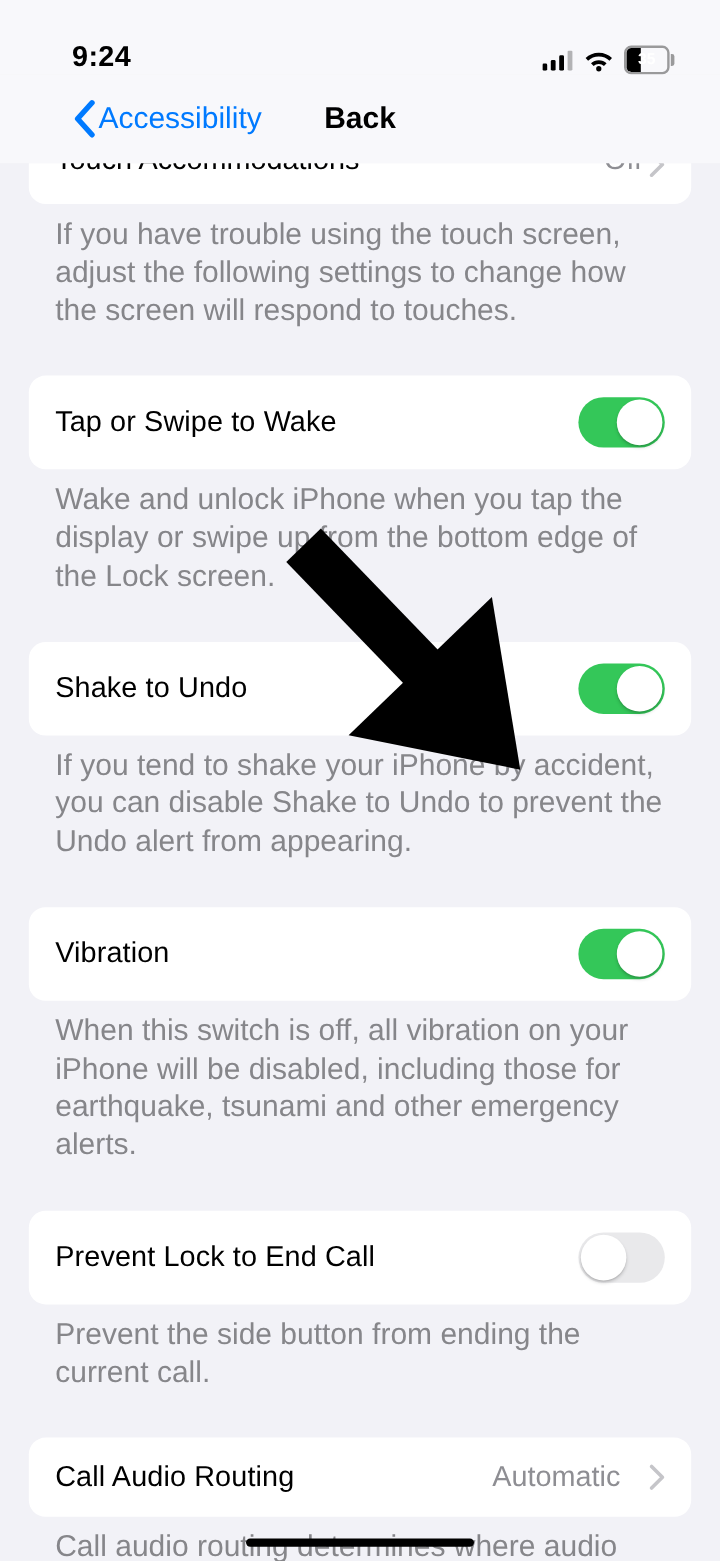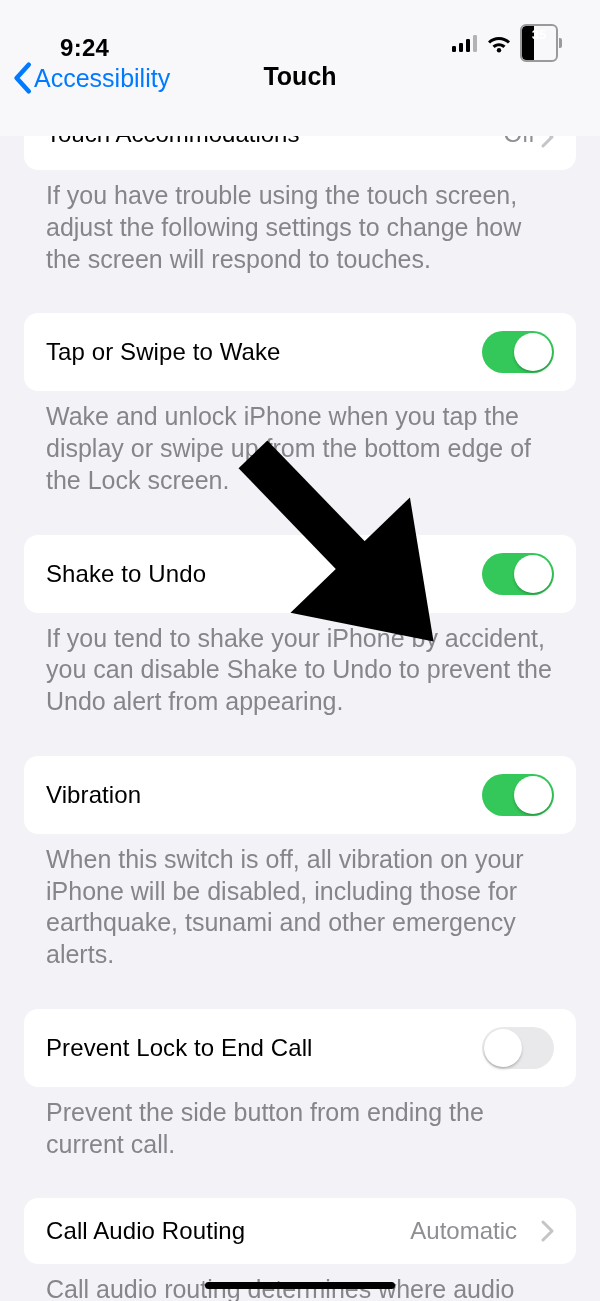--- a/index.html
+++ b/index.html
@@ -39,21 +39,21 @@
     .signal-icon svg, .wifi-icon svg {
       display: block;
     }
     .battery-pill {
       display: inline-flex;
       align-items: center;
       position: relative;
     }
     .battery-body {
       width: 38px;
-      height: 38px;
+      height: 24px;
       border: 2px solid rgba(0,0,0,0.38);
       border-radius: 6px;
       position: relative;
       overflow: hidden;
     }
     .battery-fill {
       position: absolute;
       left: 0;
       top: 0;
       bottom: 0;
@@ -77,22 +77,23 @@
       height: 10px;
       background: rgba(0,0,0,0.38);
       border-radius: 0 2px 2px 0;
       margin-left: 1px;
     }
     
     .nav-bar {
       height: 74px;
       position: relative;
       display: flex;
-      align-items: flex-start;
+      align-items: center;
       background: #f8f8fb;
+      padding-left: 48px;
     }
     .nav-back {
       display: flex;
       align-items: center;
       color: #007aff;
       font-size: 25px;
       padding-left: 12px;
       cursor: pointer;
     }
     .nav-back .chev {
@@ -257,21 +258,21 @@
   </div>
 </div>
 
 <div class="nav-bar">
   <div class="nav-back">
     <svg class="chev" viewBox="0 0 14 24">
       <polyline points="12,2 3,12 12,22" fill="none" stroke="#007aff" stroke-width="3.4" stroke-linecap="round" stroke-linejoin="round"></polyline>
     </svg>
     <span>Accessibility</span>
   </div>
-  <div class="nav-title">Touch</div>
+  <div class="nav-title">Back</div>
 </div>
 
 <div class="scroll-area">
 
   <div class="cutoff-cell">
     <div class="cutoff-title">Touch Accommodations</div>
     <div class="cutoff-right">
       <span class="cutoff-value">Off</span>
       <span class="chevron-right">
         <svg viewBox="0 0 13 22">

